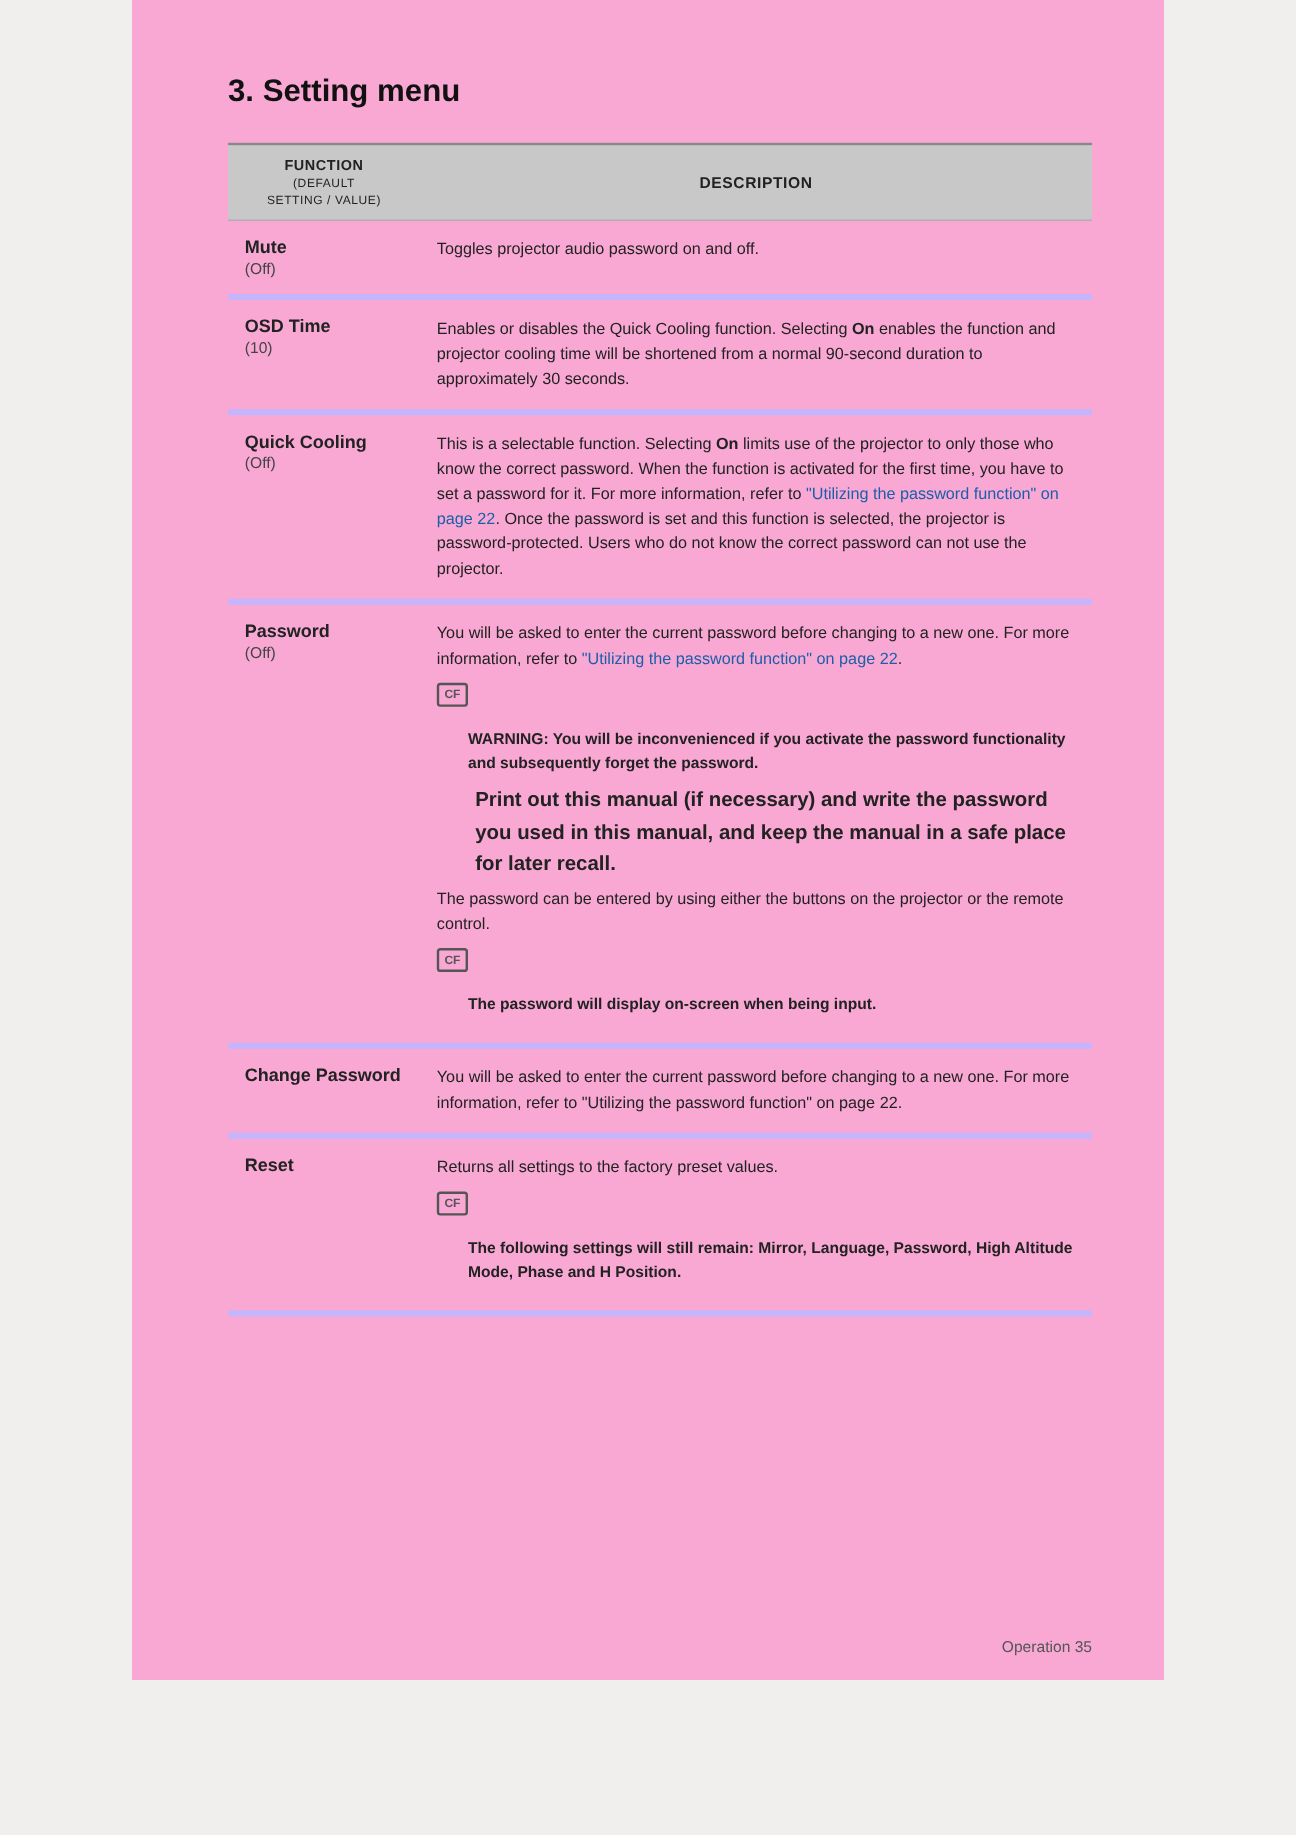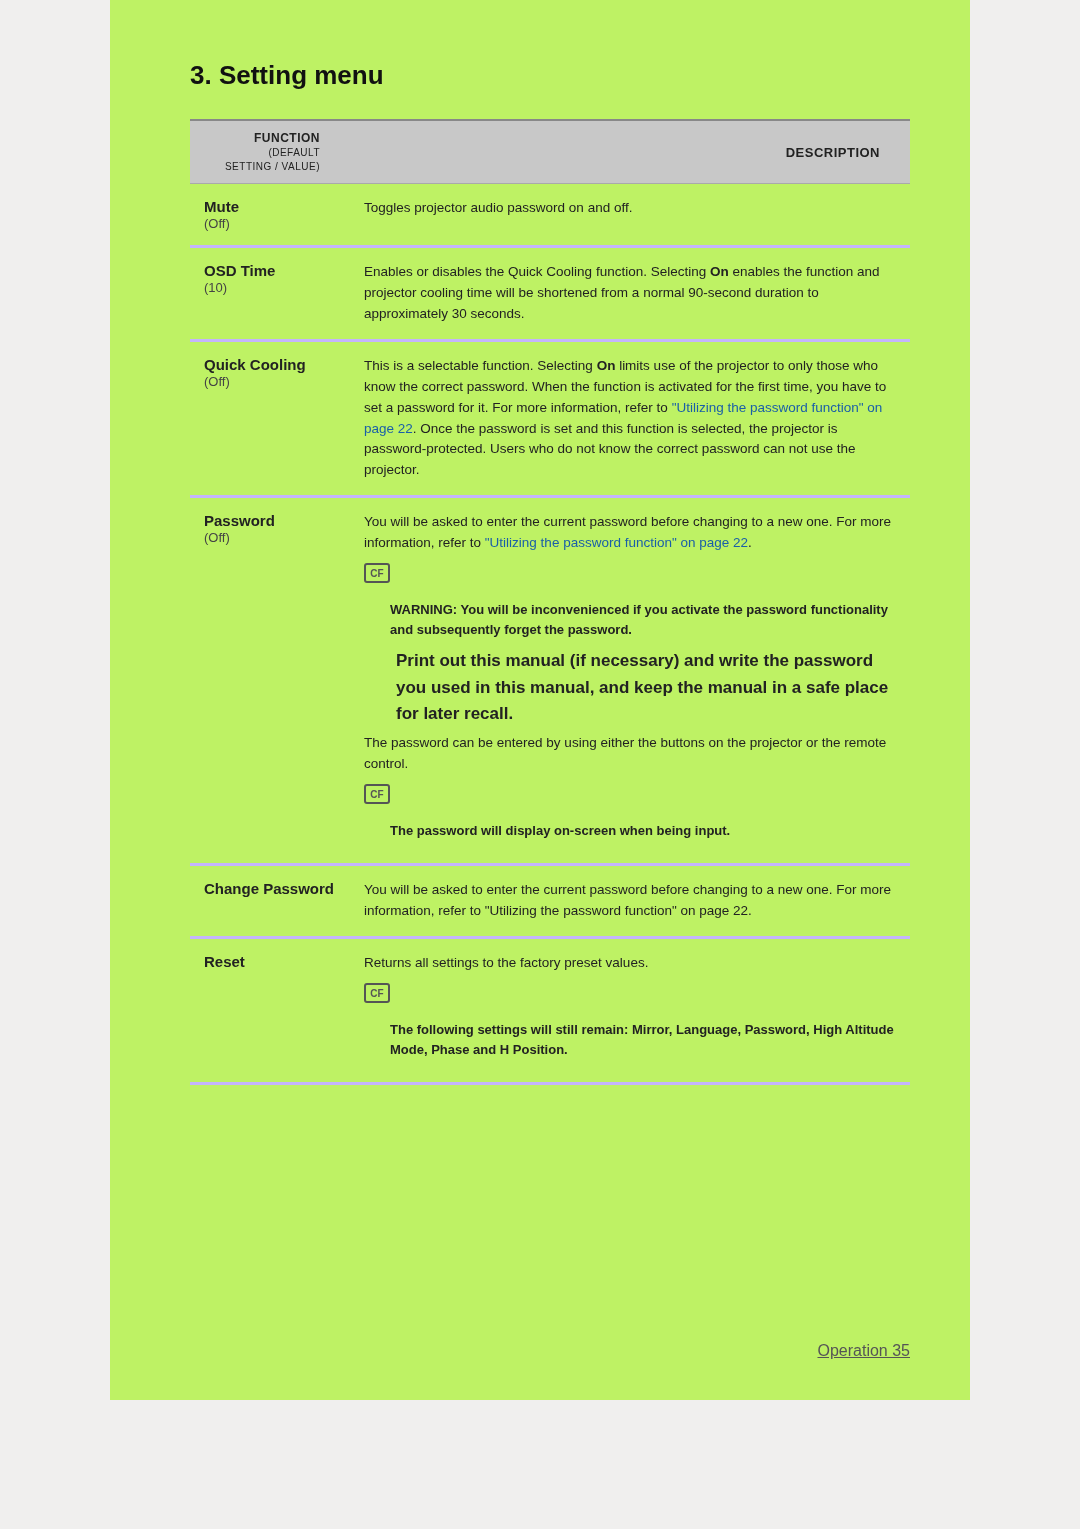--- a/index.html
+++ b/index.html
@@ -12,21 +12,21 @@
       background: #f0efee;
       font-family: Arial, Helvetica, sans-serif;
       font-size: 14px;
       color: #222;
       width: 1080px;
       min-height: 1529px;
       position: relative;
     }
 
     .page {
-      background: #bef264;
+      background: #f9a8d4;
       width: 860px;
       margin: 0 auto;
       padding: 60px 60px 80px 80px;
       min-height: 1400px;
       position: relative;
     }
 
     h1 {
       font-size: 26px;
       font-weight: bold;
@@ -39,21 +39,21 @@
       border-collapse: collapse;
       border-top: 2px solid #888;
     }
 
     thead tr {
       background: #c8c8c8;
     }
 
     thead th {
       padding: 10px 30px;
-      text-align: right;
+      text-align: center;
       font-size: 13px;
       font-weight: bold;
       color: #222;
       border-bottom: 1px solid #aaa;
     }
 
     thead th.func-col {
       width: 160px;
       font-size: 12px;
       font-weight: bold;
@@ -62,21 +62,21 @@
     }
 
     thead th.desc-col {
       font-size: 13px;
       font-weight: bold;
       text-transform: uppercase;
       letter-spacing: 0.5px;
     }
 
     tbody tr {
-      border-bottom: 3px solid #c4b5fd;
+      border-bottom: 5px solid #c4b5fd;
       vertical-align: top;
     }
 
     tbody td {
       padding: 14px 14px;
       vertical-align: top;
     }
 
     .func-cell {
       width: 160px;
@@ -130,25 +130,24 @@
       font-weight: bold;
     }
 
     a {
       color: #1a5fa8;
       text-decoration: none;
     }
 
     .page-footer {
       position: absolute;
-      bottom: 40px;
+      bottom: 20px;
       right: 60px;
-      font-size: 16px;
+      font-size: 13px;
       color: #555;
-      text-decoration: underline;
     }
   </style>
 </head>
 <body>
 
 <div class="page">
 
   <h1>3. Setting menu</h1>
 
   <table>

